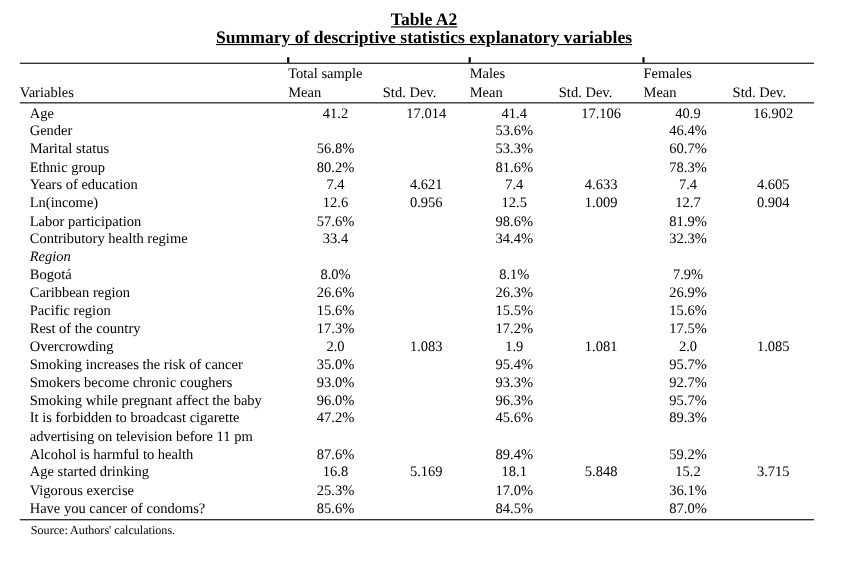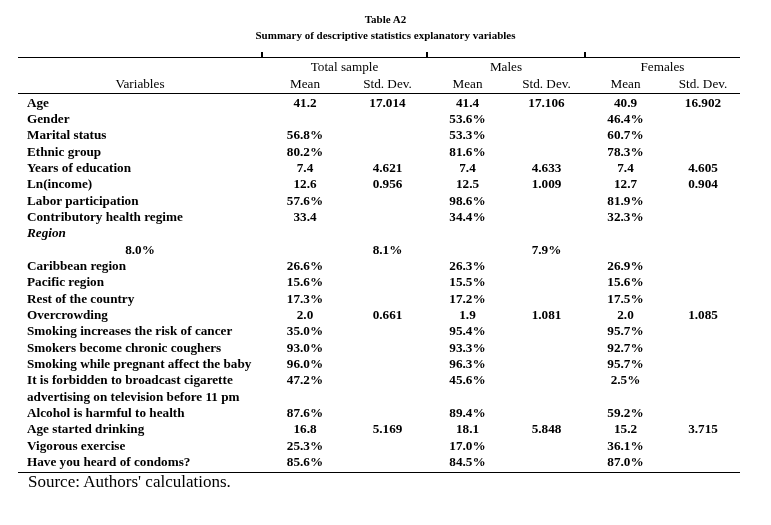--- a/index.html
+++ b/index.html
@@ -6,22 +6,23 @@
   body {
     width: 771px; height: 525px;
     background: #ffffff;
     color: #000000;
     font-family: "Liberation Serif", serif;
     overflow: hidden;
   }
   .title-block { text-align: center; padding-top: 11px; }
   .table-number, .table-title {
     font-weight: bold;
-    font-size: 11px;
+    font-size: 16px;
     line-height: 16px;
+    text-decoration: underline;
   }
   .stat-table {
     position: relative;
     margin: 14px 0 0 18px;
     width: 722px;
     border-top: 1.6px solid #000;
   }
   .col-tick {
     position: absolute;
     top: -6px;
@@ -34,38 +35,37 @@
   .tick-3 { left: 566px; }
   .grid-row {
     display: grid;
     grid-template-columns: 244px 86px 79px 81px 77px 81px 74px;
     align-items: start;
   }
   .thead { border-bottom: 1.6px solid #000; padding-top: 1px; }
   .head-cell {
     font-size: 13.2px;
     line-height: 16.8px;
-    text-align: center;
+    text-align: left;
     white-space: nowrap;
   }
   .group-cell { grid-column: span 2; }
   .tbody {
     border-bottom: 1.6px solid #000;
     padding: 1px 0 1px 0;
-    font-weight: bold;
   }
   .cell {
     font-size: 13.2px;
     line-height: 16.35px;
   }
   .label-cell { padding-left: 9px; padding-right: 6px; }
   .val-cell { text-align: center; white-space: nowrap; }
   .italic { font-style: italic; }
   .source-note {
-    font-size: 17px;
+    font-size: 11px;
     line-height: 14px;
     padding: 2px 0 0 10px;
   }
 </style>
 </head>
 <body>
 
 <div class="page">
 
   <div class="title-block">
@@ -181,20 +181,21 @@
     <div class="cell label-cell italic">Region</div>
     <div class="cell val-cell"></div>
     <div class="cell val-cell"></div>
     <div class="cell val-cell"></div>
     <div class="cell val-cell"></div>
     <div class="cell val-cell"></div>
     <div class="cell val-cell"></div>
   </div>
 
   <div class="grid-row trow">
+    <div class="cell label-cell">Bogotá</div>
     <div class="cell val-cell">8.0%</div>
     <div class="cell val-cell"></div>
     <div class="cell val-cell">8.1%</div>
     <div class="cell val-cell"></div>
     <div class="cell val-cell">7.9%</div>
     <div class="cell val-cell"></div>
   </div>
 
   <div class="grid-row trow">
     <div class="cell label-cell">Caribbean region</div>
@@ -223,21 +224,21 @@
     <div class="cell val-cell"></div>
     <div class="cell val-cell">17.2%</div>
     <div class="cell val-cell"></div>
     <div class="cell val-cell">17.5%</div>
     <div class="cell val-cell"></div>
   </div>
 
   <div class="grid-row trow">
     <div class="cell label-cell">Overcrowding</div>
     <div class="cell val-cell">2.0</div>
-    <div class="cell val-cell">0.661</div>
+    <div class="cell val-cell">1.083</div>
     <div class="cell val-cell">1.9</div>
     <div class="cell val-cell">1.081</div>
     <div class="cell val-cell">2.0</div>
     <div class="cell val-cell">1.085</div>
   </div>
 
   <div class="grid-row trow">
     <div class="cell label-cell">Smoking increases the risk of cancer</div>
     <div class="cell val-cell">35.0%</div>
     <div class="cell val-cell"></div>
@@ -266,21 +267,21 @@
     <div class="cell val-cell">95.7%</div>
     <div class="cell val-cell"></div>
   </div>
 
   <div class="grid-row trow">
     <div class="cell label-cell">It is forbidden to broadcast cigarette advertising on television before 11 pm</div>
     <div class="cell val-cell">47.2%</div>
     <div class="cell val-cell"></div>
     <div class="cell val-cell">45.6%</div>
     <div class="cell val-cell"></div>
-    <div class="cell val-cell">2.5%</div>
+    <div class="cell val-cell">89.3%</div>
     <div class="cell val-cell"></div>
   </div>
 
   <div class="grid-row trow">
     <div class="cell label-cell">Alcohol is harmful to health</div>
     <div class="cell val-cell">87.6%</div>
     <div class="cell val-cell"></div>
     <div class="cell val-cell">89.4%</div>
     <div class="cell val-cell"></div>
     <div class="cell val-cell">59.2%</div>
@@ -301,21 +302,21 @@
     <div class="cell label-cell">Vigorous exercise</div>
     <div class="cell val-cell">25.3%</div>
     <div class="cell val-cell"></div>
     <div class="cell val-cell">17.0%</div>
     <div class="cell val-cell"></div>
     <div class="cell val-cell">36.1%</div>
     <div class="cell val-cell"></div>
   </div>
 
   <div class="grid-row trow">
-    <div class="cell label-cell">Have you heard of condoms?</div>
+    <div class="cell label-cell">Have you cancer of condoms?</div>
     <div class="cell val-cell">85.6%</div>
     <div class="cell val-cell"></div>
     <div class="cell val-cell">84.5%</div>
     <div class="cell val-cell"></div>
     <div class="cell val-cell">87.0%</div>
     <div class="cell val-cell"></div>
   </div>
 </div>
 
     <div class="source-note">Source: Authors' calculations.</div>

